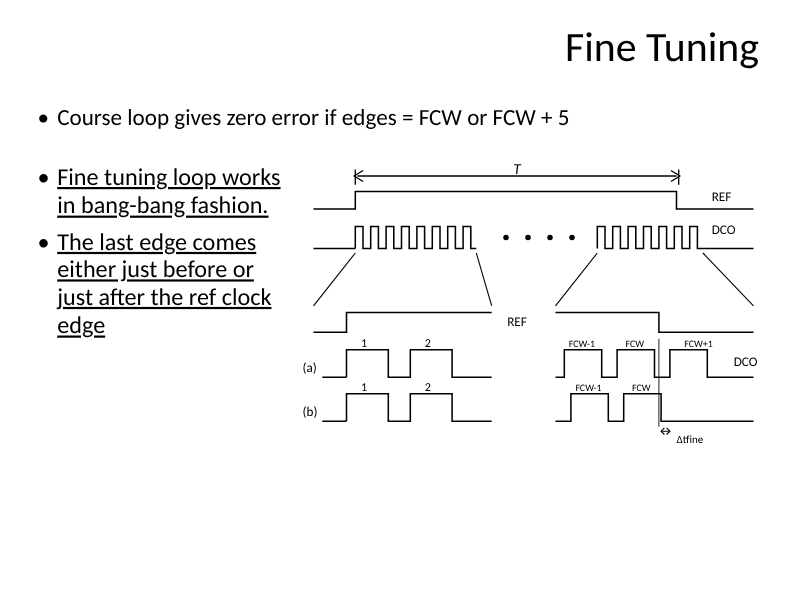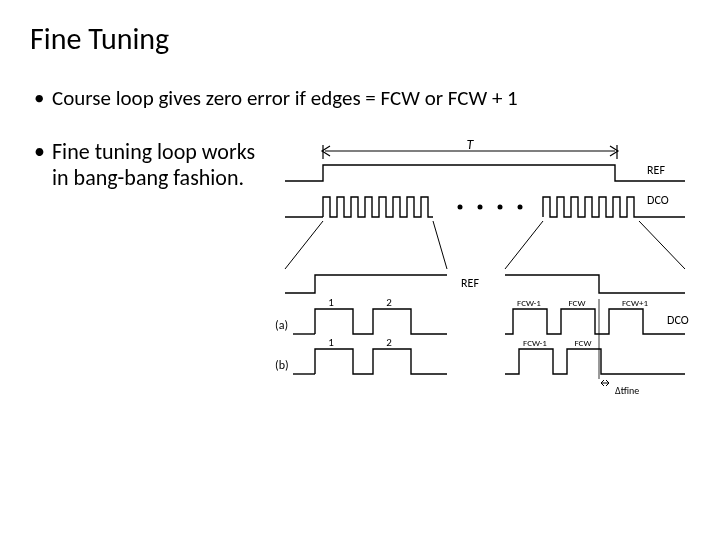--- a/index.html
+++ b/index.html
@@ -6,22 +6,22 @@
   body {
     width: 720px;
     height: 540px;
     background: #fff;
     font-family: Calibri, Arial, sans-serif;
     color: #000;
     padding: 20px 30px 20px 30px;
     overflow: hidden;
   }
   .title {
-    text-align: left;
-    font-size: 30px;
+    text-align: right;
+    font-size: 38px;
     font-weight: 400;
     margin-bottom: 28px;
   }
   .top-bullets {
     font-size: 21px;
     line-height: 1.25;
     margin-bottom: 28px;
   }
   .top-bullets li {
     list-style: none;
@@ -44,46 +44,48 @@
   }
   .left-bullets {
     font-size: 22px;
     line-height: 1.15;
   }
   .left-bullets li {
     list-style: none;
     position: relative;
     padding-left: 22px;
     margin-bottom: 8px;
+    text-decoration: underline;
   }
   .left-bullets li::before {
     content: "•";
     position: absolute;
     left: 4px;
     top: 0;
   }
   .diagram {
     flex: 1;
     position: relative;
   }
   .diagram svg { display: block; }
 </style>
 </head>
 <body>
 
 <h1 class="title">Fine Tuning</h1>
 
 <ul class="top-bullets">
-  <li>Course loop gives zero error if edges = FCW or FCW + 1</li>
+  <li>Course loop gives zero error if edges = FCW or FCW + 5</li>
 </ul>
 
 <div class="bottom">
   <div class="left-col">
     <ul class="left-bullets">
       <li>Fine tuning loop works in bang-bang fashion.</li>
+      <li>The last edge comes either just before or just after the ref clock edge</li>
     </ul>
   </div>
 
   <div class="diagram">
     <svg width="420" height="260" viewBox="0 0 420 260">
 
       <g>
         <line x1="50" y1="12" x2="340" y2="12" stroke="#000" stroke-width="1.2"></line>
         <polyline points="55,7 47,12 55,17" fill="none" stroke="#000" stroke-width="1.2"></polyline>
         <polyline points="335,7 343,12 335,17" fill="none" stroke="#000" stroke-width="1.2"></polyline>

